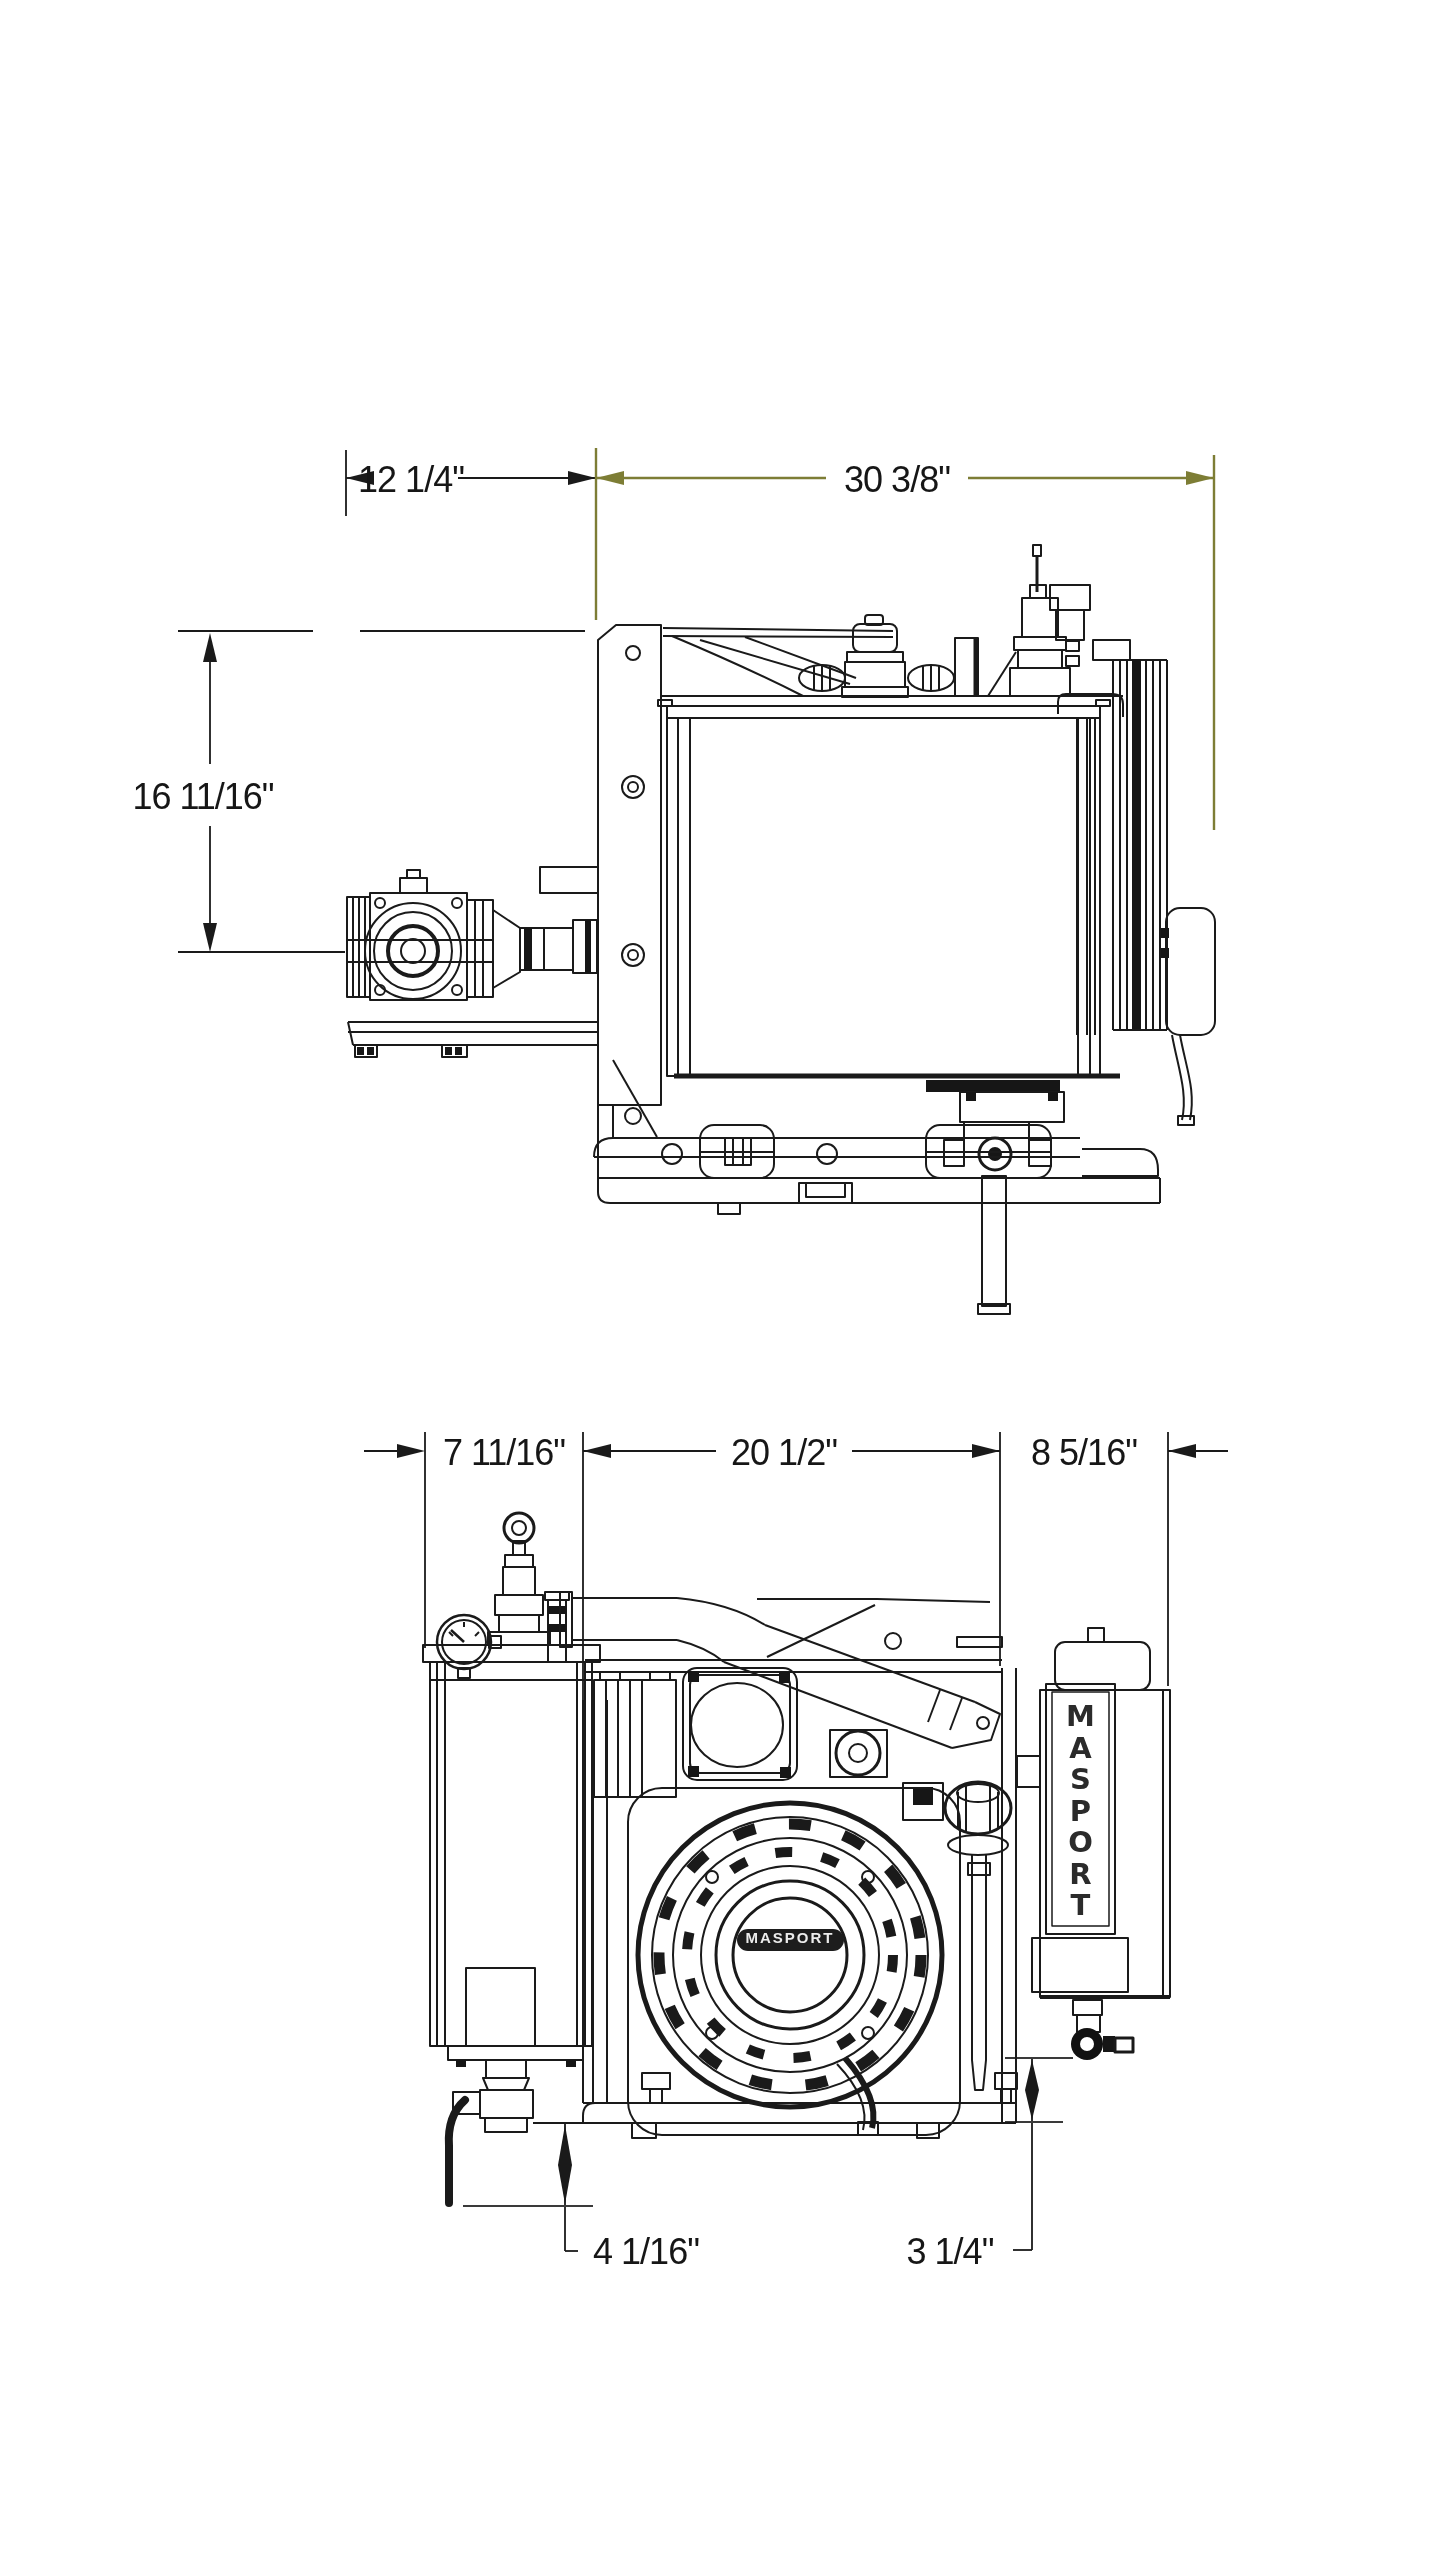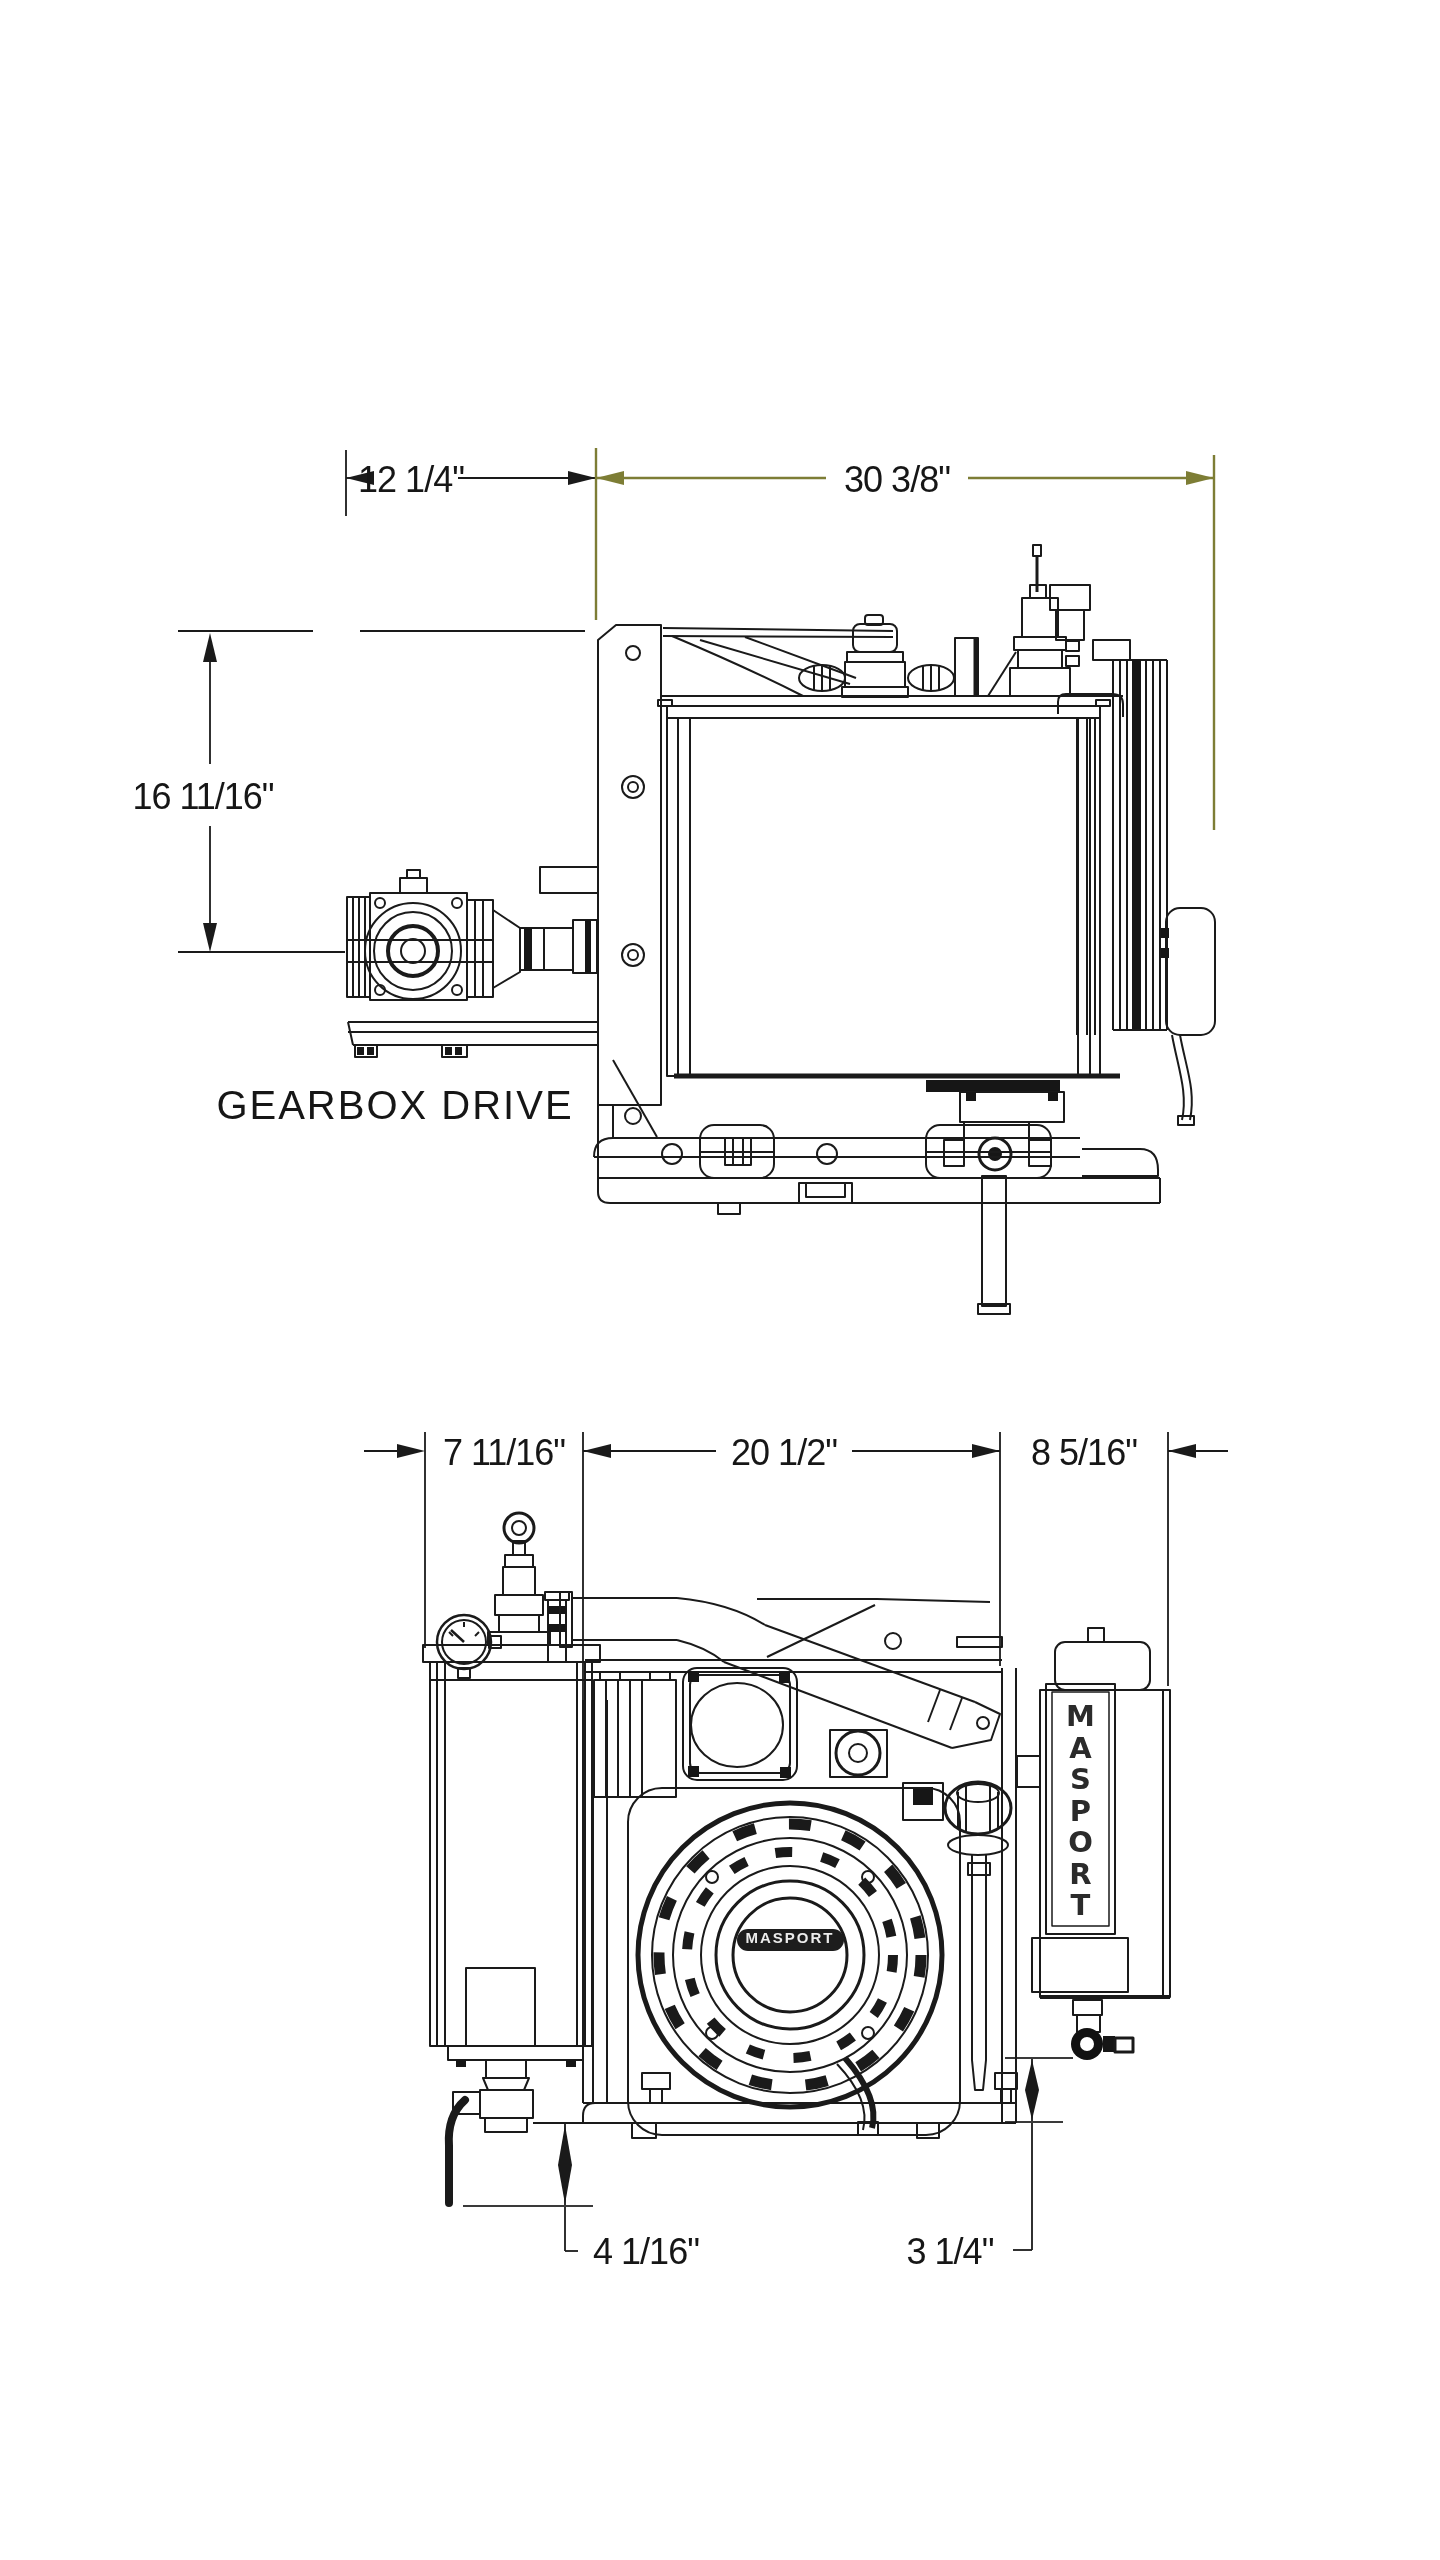--- a/index.html
+++ b/index.html
@@ -398,21 +398,20 @@
       <rect x="1103" y="2036" width="12" height="16" fill="#161616" stroke="none"></rect>
       <rect x="1115" y="2038" width="18" height="14" stroke-width="3"></rect>
       <rect x="1017" y="1756" width="23" height="31"></rect>
     </g>
   </g>
 </svg>
 
 <div class="dim" style="left:411px;top:459px;">12 1/4"</div>
 <div class="dim" style="left:897px;top:459px;">30 3/8"</div>
 <div class="dim" style="left:203px;top:776px;">16 11/16"</div>
-<div class="caption" style="left:395px;top:1083px;">GEARBOX DRIVE</div>
 
 <div class="dim" style="left:504px;top:1432px;">7 11/16"</div>
 <div class="dim" style="left:784px;top:1432px;">20 1/2"</div>
 <div class="dim" style="left:1084px;top:1432px;">8 5/16"</div>
 <div class="dim" style="left:646px;top:2231px;">4 1/16"</div>
 <div class="dim" style="left:950px;top:2231px;">3 1/4"</div>
 
 <div class="vbrand">MASPORT</div>
 <div class="hub-brand">MASPORT</div>
 

